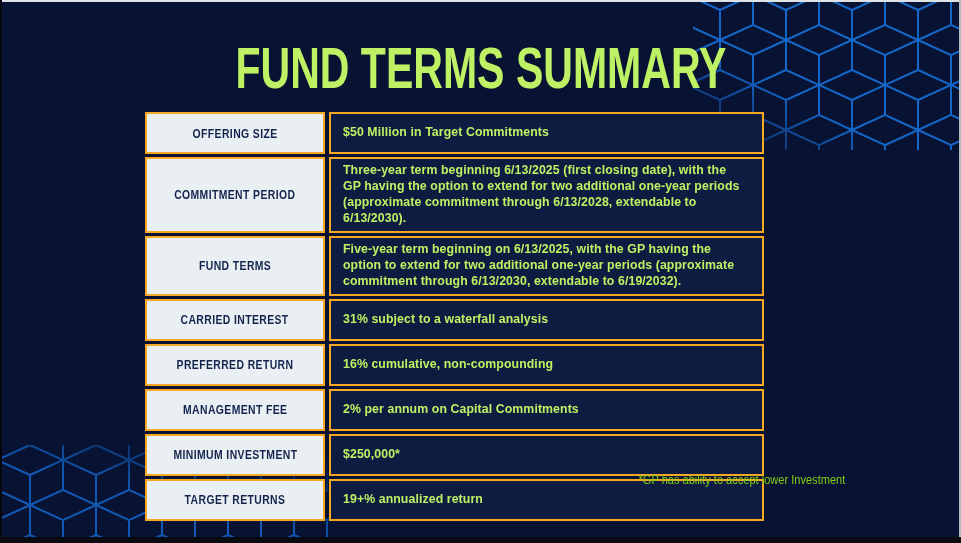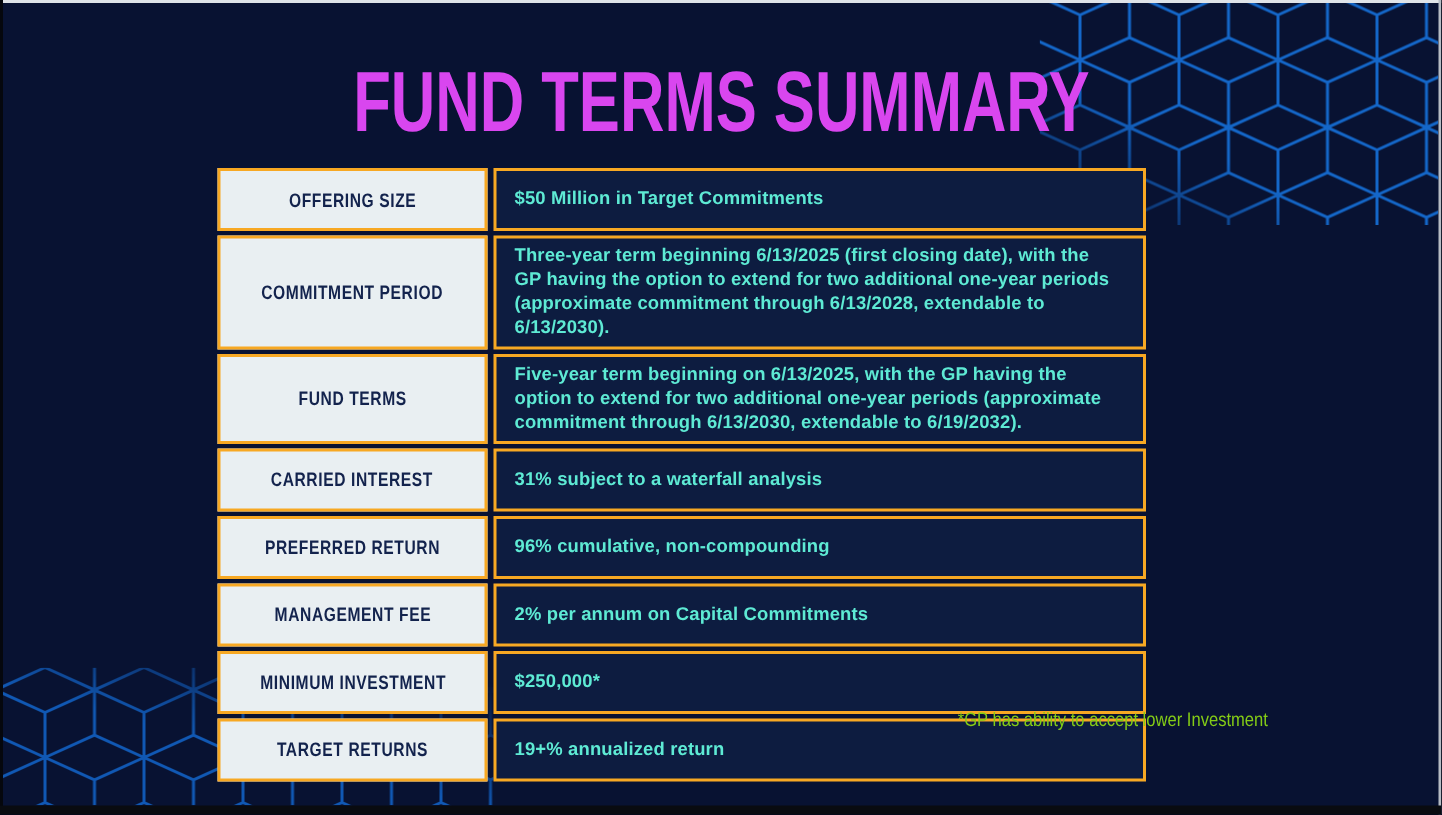--- a/index.html
+++ b/index.html
@@ -17,21 +17,21 @@
 
   
   .decor{position:absolute;z-index:1;}
   .decor-tr{top:2px;right:2px;}
   .decor-bl{left:2px;bottom:6px;}
 
   
   .slide-title{
     position:absolute;top:40px;left:0;width:961px;height:60px;
     text-align:center;z-index:3;
-    color:#d946ef;font-size:57px;font-weight:700;line-height:1;
+    color:#bef264;font-size:57px;font-weight:700;line-height:1;
     white-space:nowrap;
   }
   .slide-title > span{display:inline-block;transform:scaleX(0.72);transform-origin:center;}
 
   
   .terms-table{position:absolute;left:145px;top:112px;width:619px;z-index:4;}
   .trow{display:flex;gap:4px;margin-bottom:3px;min-height:42px;}
   .trow:nth-child(2){min-height:48px;}
   .trow:nth-child(3){min-height:47px;}
   .term-cell{
@@ -40,21 +40,21 @@
   }
   .term-cell > span{
     display:inline-block;transform:scaleX(0.8);transform-origin:center;
     color:#13234d;font-size:13px;font-weight:600;letter-spacing:.5px;white-space:nowrap;
   }
   .value-cell{
     flex:1;border:2px solid #f7a823;background:#0d1c40;
     display:flex;align-items:center;padding:4px 16px 4px 12px;
   }
   .value-cell > span{
-    color:#5eead4;font-size:12.3px;font-weight:700;line-height:1.3;letter-spacing:.1px;
+    color:#bef264;font-size:12.3px;font-weight:700;line-height:1.3;letter-spacing:.1px;
   }
 
   
   .footnote{
     position:absolute;top:472px;right:116px;z-index:4;
     color:#84cc16;font-size:13px;font-weight:500;white-space:nowrap;
   }
   .footnote > span{display:inline-block;transform:scaleX(0.85);transform-origin:right center;}
 </style>
 </head>
@@ -134,21 +134,21 @@
       <div class="value-cell">
           <span>31% subject to a waterfall analysis</span>
         </div>
     </div>
 
     <div class="trow">
       <div class="term-cell">
           <span>PREFERRED RETURN</span>
         </div>
       <div class="value-cell">
-          <span>96% cumulative, non-compounding</span>
+          <span>16% cumulative, non-compounding</span>
         </div>
     </div>
 
     <div class="trow">
       <div class="term-cell">
           <span>MANAGEMENT FEE</span>
         </div>
       <div class="value-cell">
           <span>2% per annum on Capital Commitments</span>
         </div>

